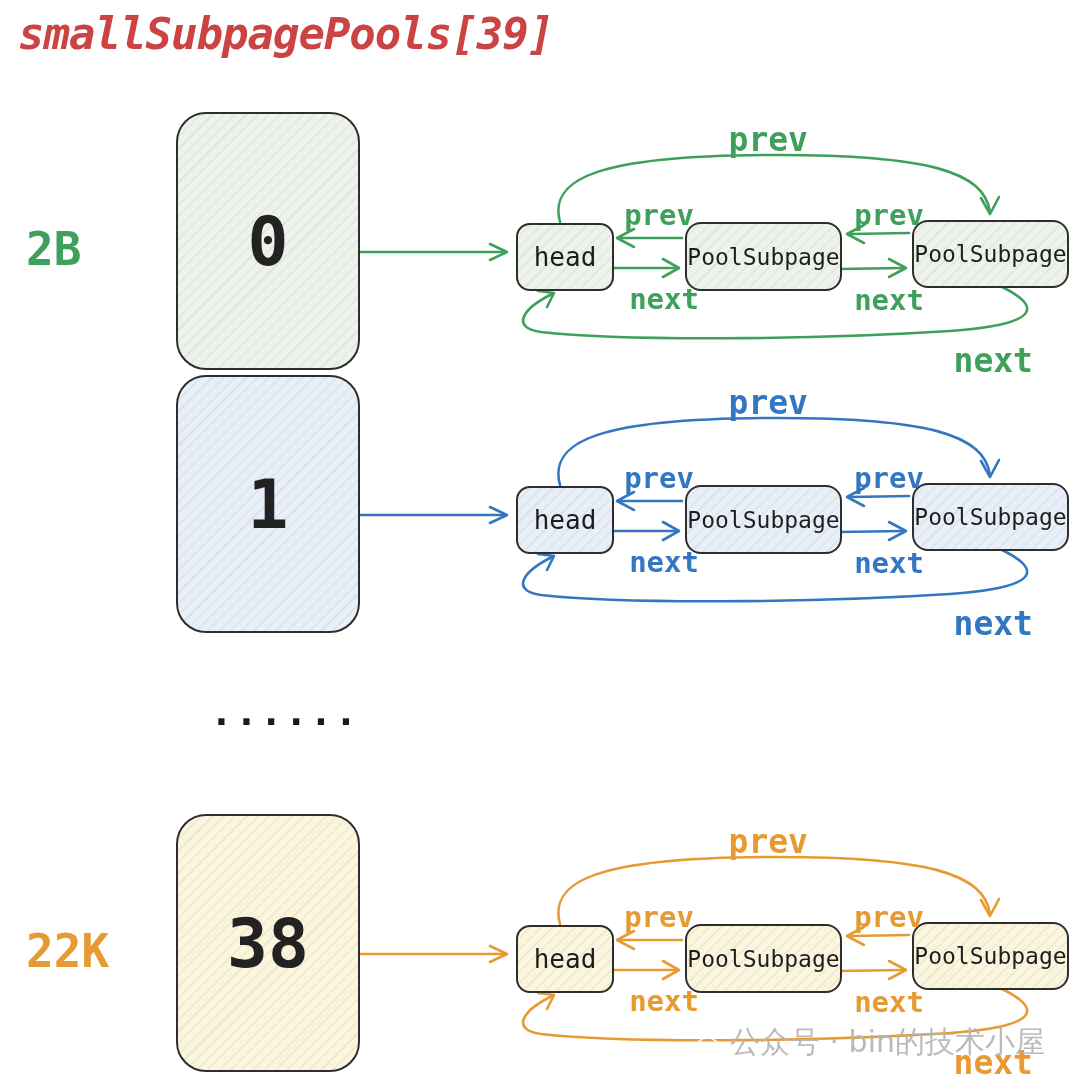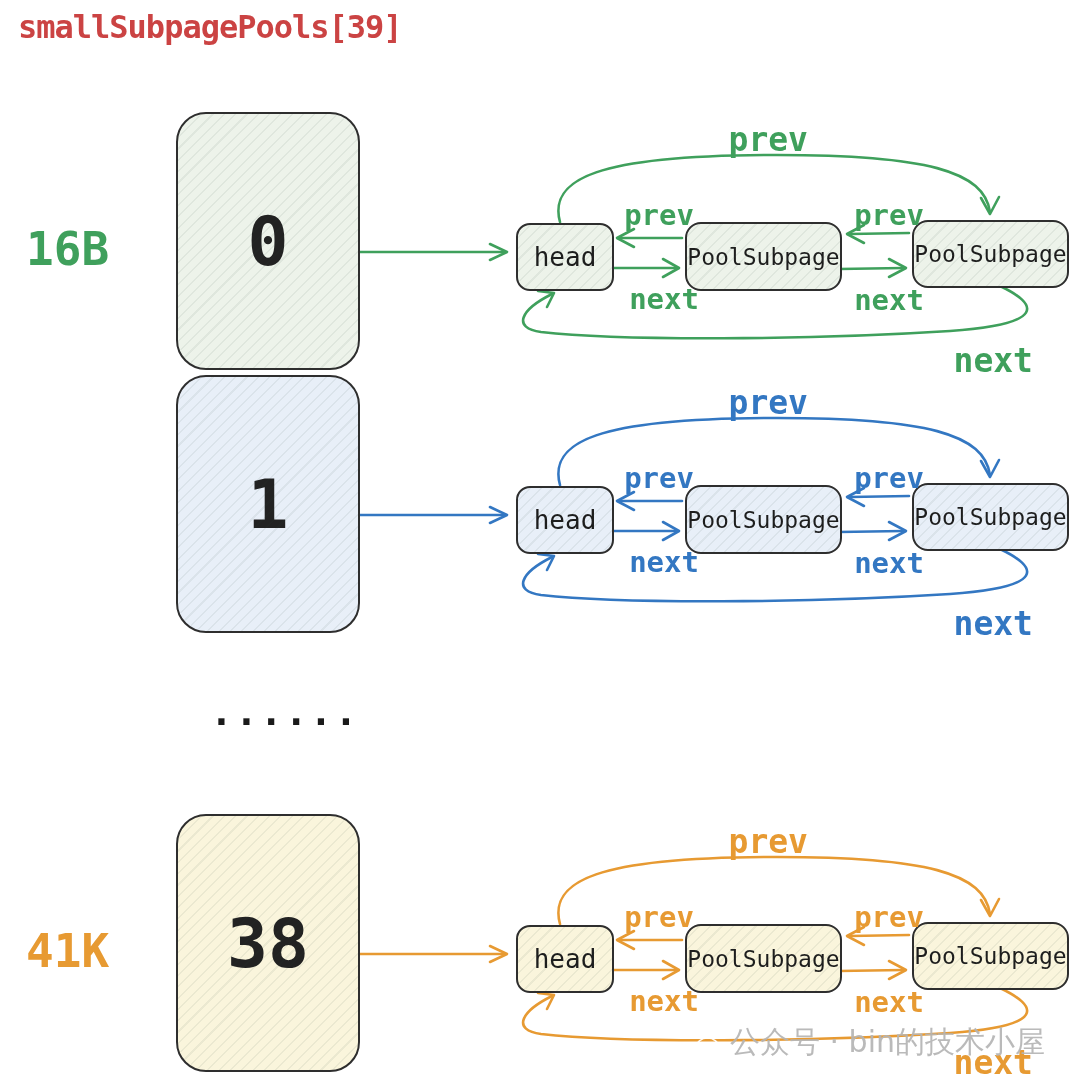--- a/index.html
+++ b/index.html
@@ -1,18 +1,18 @@
 <!DOCTYPE html>
 <html><head>
 <meta charset="utf-8">
 <style>
   html,body{margin:0;padding:0;background:#ffffff;}
   .canvas{position:relative;width:1080px;height:1089px;background:#ffffff;overflow:hidden;
           font-family:"DejaVu Sans Mono",monospace;}
-  .title{position:absolute;left:18px;top:8px;font-size:32px;font-weight:bold;letter-spacing:-1px;}
+  .title{position:absolute;left:18px;top:8px;font-size:44px;font-weight:bold;letter-spacing:-1px;font-style:italic;}
   .row{position:absolute;left:0;width:1080px;height:278px;}
   .row-1{top:110px;} .row-2{top:373px;} .row-3{top:812px;}
   .size-label{position:absolute;left:26px;top:112px;width:120px;text-align:left;
               font-size:46px;font-weight:bold;}
   .index-box{position:absolute;left:176px;top:2px;width:180px;height:254px;border:2.5px solid #2e2e2e;
              border-radius:30px;display:flex;align-items:center;justify-content:center;}
   .index-value{font-size:68px;font-weight:bold;color:#222;}
   .sketch{position:relative;}
   .sketch::before{content:"";position:absolute;inset:0;border-radius:inherit;
       background:repeating-linear-gradient(135deg, rgba(40,70,55,0.07) 0 1.5px, transparent 1.5px 8px);
@@ -69,21 +69,21 @@
         <g>
           <path d="M560 112 C548 68 600 46 765 45 C930 44 984 62 990 102"></path>
           <polyline points="981 88 990 104 999 87"></polyline>
         </g>
         <g>
           <path d="M1000 176 C1038 194 1048 214 950 221 C810 230 620 231 541 222 C512 218 520 200 552 184"></path>
           <polyline points="547 197 554 183 538 181"></polyline>
         </g>
       </g>
     </svg>
-    <div class="size-label" style="color: rgb(63, 160, 92);">16B</div>
+    <div class="size-label" style="color: rgb(63, 160, 92);">2B</div>
     <div class="index-box sketch" style="background-color: rgb(237, 243, 234);">
       <span class="index-value">0</span>
     </div>
     <div class="node node-head sketch" style="background-color: rgb(237, 243, 234);">
       <span>head</span>
     </div>
     <div class="node node-p1 sketch" style="background-color: rgb(237, 243, 234);">
       <span>PoolSubpage</span>
     </div>
     <div class="node node-p2 sketch" style="background-color: rgb(237, 243, 234);">
@@ -178,21 +178,21 @@
         <g>
           <path d="M560 112 C548 68 600 46 765 45 C930 44 984 62 990 102"></path>
           <polyline points="981 88 990 104 999 87"></polyline>
         </g>
         <g>
           <path d="M1000 176 C1038 194 1048 214 950 221 C810 230 620 231 541 222 C512 218 520 200 552 184"></path>
           <polyline points="547 197 554 183 538 181"></polyline>
         </g>
       </g>
     </svg>
-    <div class="size-label" style="color: rgb(231, 154, 50);">41K</div>
+    <div class="size-label" style="color: rgb(231, 154, 50);">22K</div>
     <div class="index-box sketch" style="background-color: rgb(250, 245, 220);">
       <span class="index-value">38</span>
     </div>
     <div class="node node-head sketch" style="background-color: rgb(250, 245, 220);">
       <span>head</span>
     </div>
     <div class="node node-p1 sketch" style="background-color: rgb(250, 245, 220);">
       <span>PoolSubpage</span>
     </div>
     <div class="node node-p2 sketch" style="background-color: rgb(250, 245, 220);">

